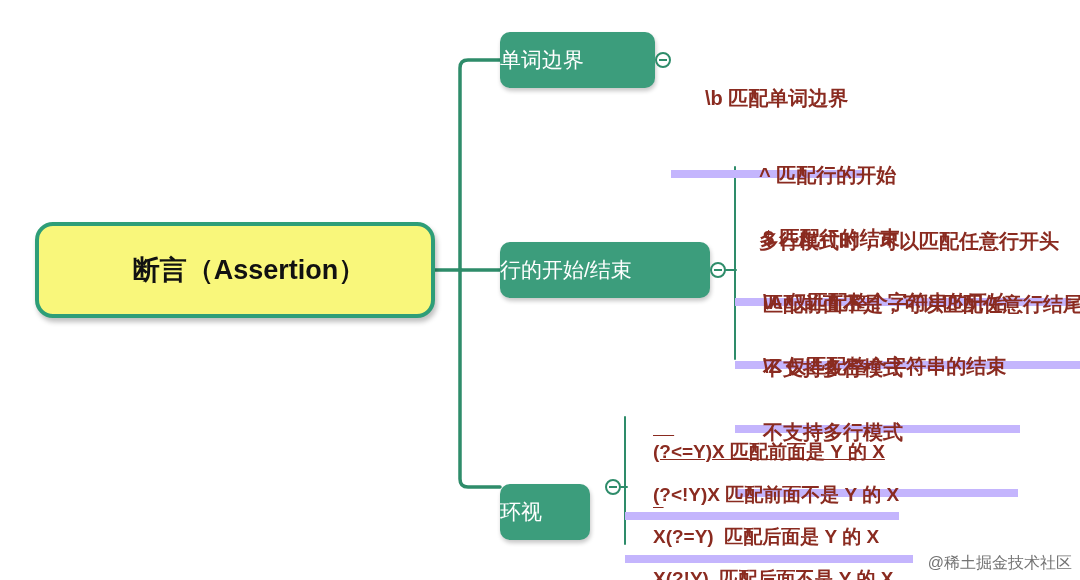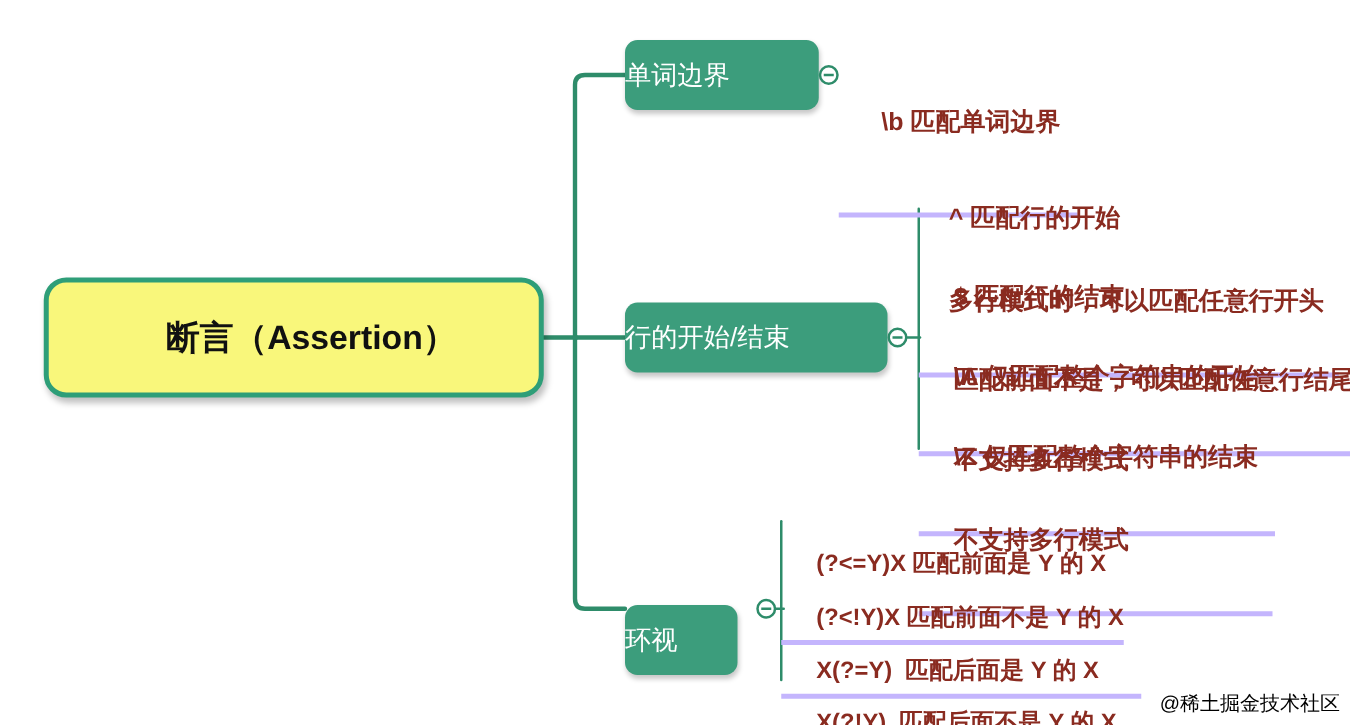--- a/index.html
+++ b/index.html
@@ -73,21 +73,21 @@
   .t1 { left: 655px; top: 52px; }
   .t2 { left: 710px; top: 262px; }
   .t3 { left: 605px; top: 479px; }
   .minus {
     display: block;
     width: 8px; height: 2px;
     background: #2E8C6A;
   }
   .leaf {
     position: absolute;
-    border-bottom: 4px solid #c4b5fd;
+    border-bottom: 8px solid #c4b5fd;
     color: #8A2B20;
     font-weight: bold;
     white-space: pre;
     z-index: 2;
   }
   .leaf .line { display: block; }
   .leaf-b1 {
     left: 671px; top: 28px;
     font-size: 20px; line-height: 28px;
     padding: 0 14px 2px 34px;
@@ -99,29 +99,29 @@
   }
   .l2-1 { top: 120px; padding-left: 24px; }
   .l2-2 { top: 183px; }
   .l2-3 { top: 247px; }
   .l2-4 { top: 311px; }
   .leaf-g3 {
     left: 625px;
     font-size: 19px; line-height: 24px;
     padding: 0 14px 0 28px;
   }
-  .l3-1 { top: 392px; }
+  .l3-1 { top: 392px; text-decoration: underline; }
   .l3-2 { top: 435px; }
   .l3-3 { top: 477px; }
   .l3-4 { top: 519px; }
   .watermark {
     position: absolute;
     right: 8px; bottom: 6px;
     font-size: 16px;
-    color: #000000;
+    color: #737373;
     z-index: 2;
   }
 </style>
 </head>
 <body>
 
 <div class="canvas">
 
   <svg class="connectors" viewBox="0 0 1080 580" fill="none" stroke="#2E8C6A" stroke-linecap="round">
     <path stroke-width="3.5" d="M 435 270 L 461 270"></path>

